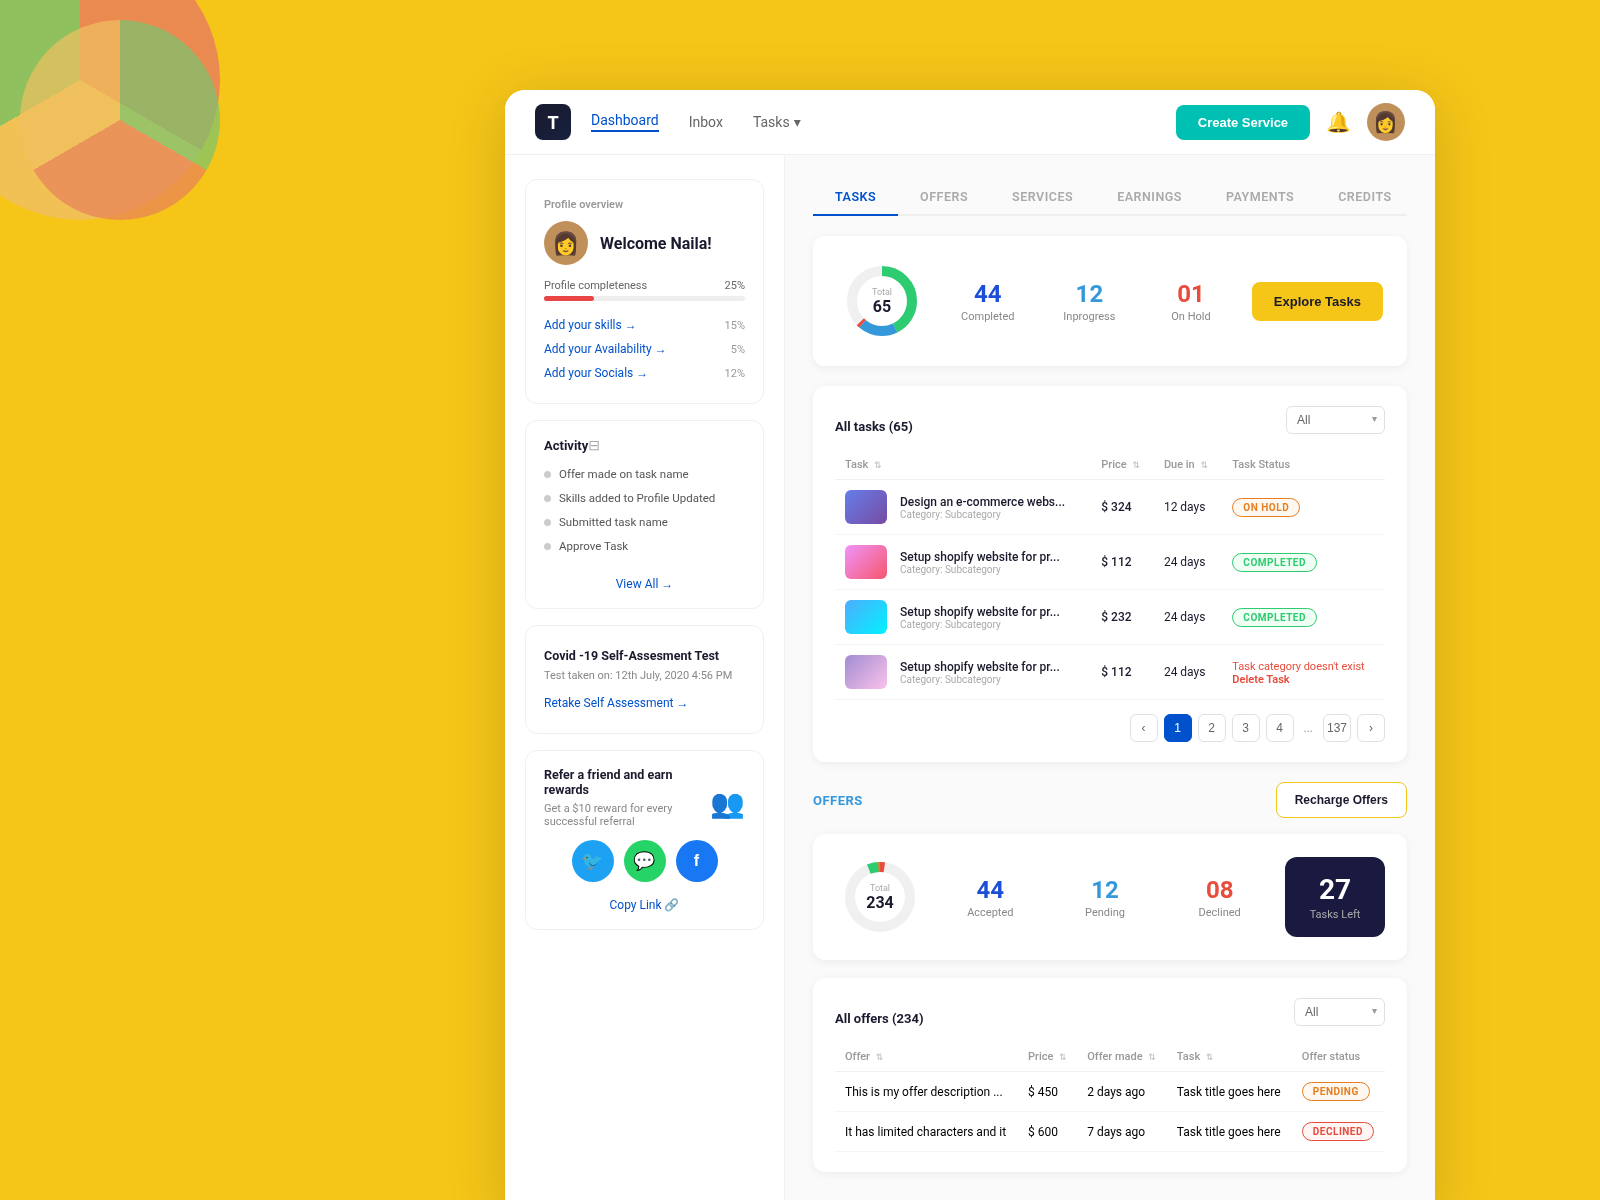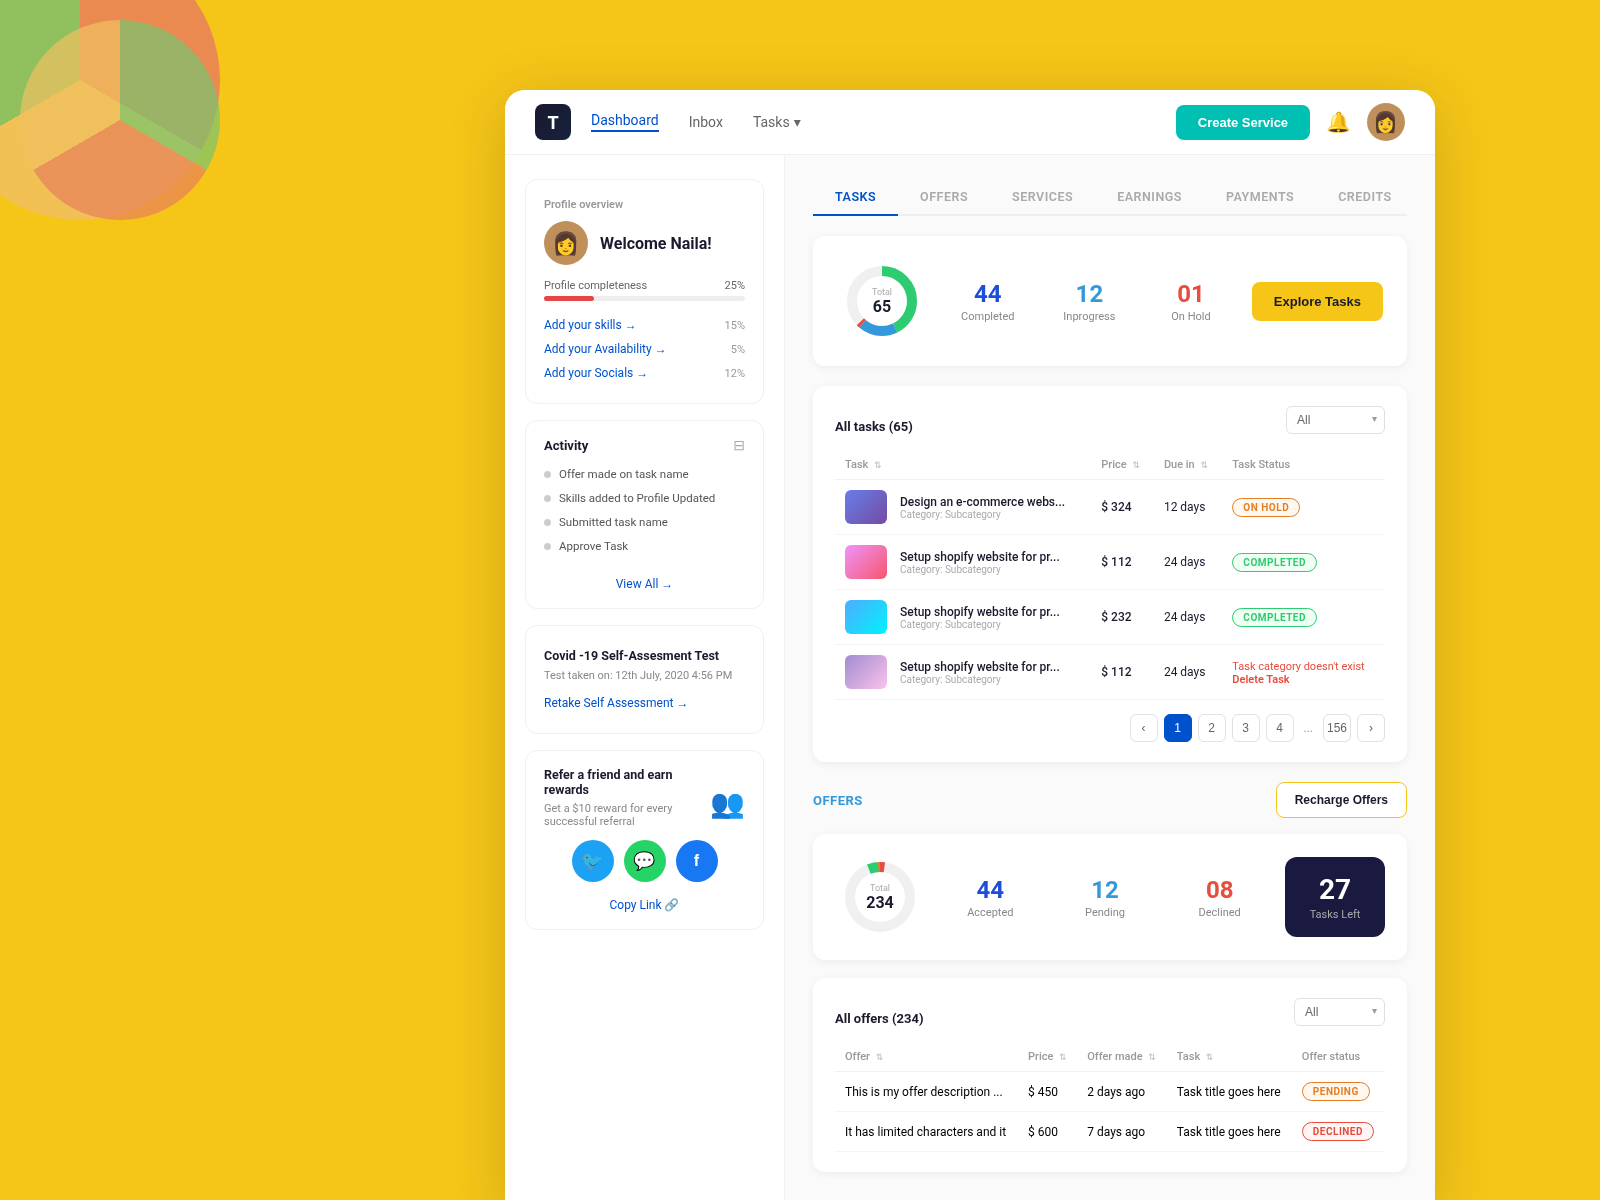--- a/index.html
+++ b/index.html
@@ -130,21 +130,21 @@
     .profile-item-pct { font-size: 11px; color: #999; }
 
     .activity-card {
       background: #fff;
       border: 1px solid #f0f0f0;
       border-radius: 12px;
       padding: 16px 18px;
       margin-bottom: 16px;
     }
     .activity-title {
-      display: flex; justify-content: space-between; align-items: center;
+      display: flex; align-items: center;
       margin-bottom: 14px;
     }
     .activity-title-text { font-size: 13px; font-weight: 700; color: #1a1a2e; }
     .filter-icon { color: #aaa; font-size: 14px; cursor: pointer; }
     .activity-item { display: flex; align-items: center; gap: 8px; margin-bottom: 10px; }
     .dot { width: 7px; height: 7px; border-radius: 50%; background: #ccc; }
     .activity-text { font-size: 11.5px; color: #555; }
     .view-all { text-align: center; padding-top: 10px; }
     .view-all-link { font-size: 12px; color: #0052cc; cursor: pointer; }
 
@@ -589,21 +589,21 @@
           </tbody>
         </table>
 
         <div class="pagination">
           <button class="page-btn">‹</button>
           <button class="page-btn active">1</button>
           <button class="page-btn">2</button>
           <button class="page-btn">3</button>
           <button class="page-btn">4</button>
           <span class="page-dots">...</span>
-          <button class="page-btn">156</button>
+          <button class="page-btn">137</button>
           <button class="page-btn">›</button>
         </div>
       </div>
 
       <div class="offers-section">
         <div class="offers-header">
           <span class="offers-title">OFFERS</span>
           <button class="recharge-btn">Recharge Offers</button>
         </div>
 

